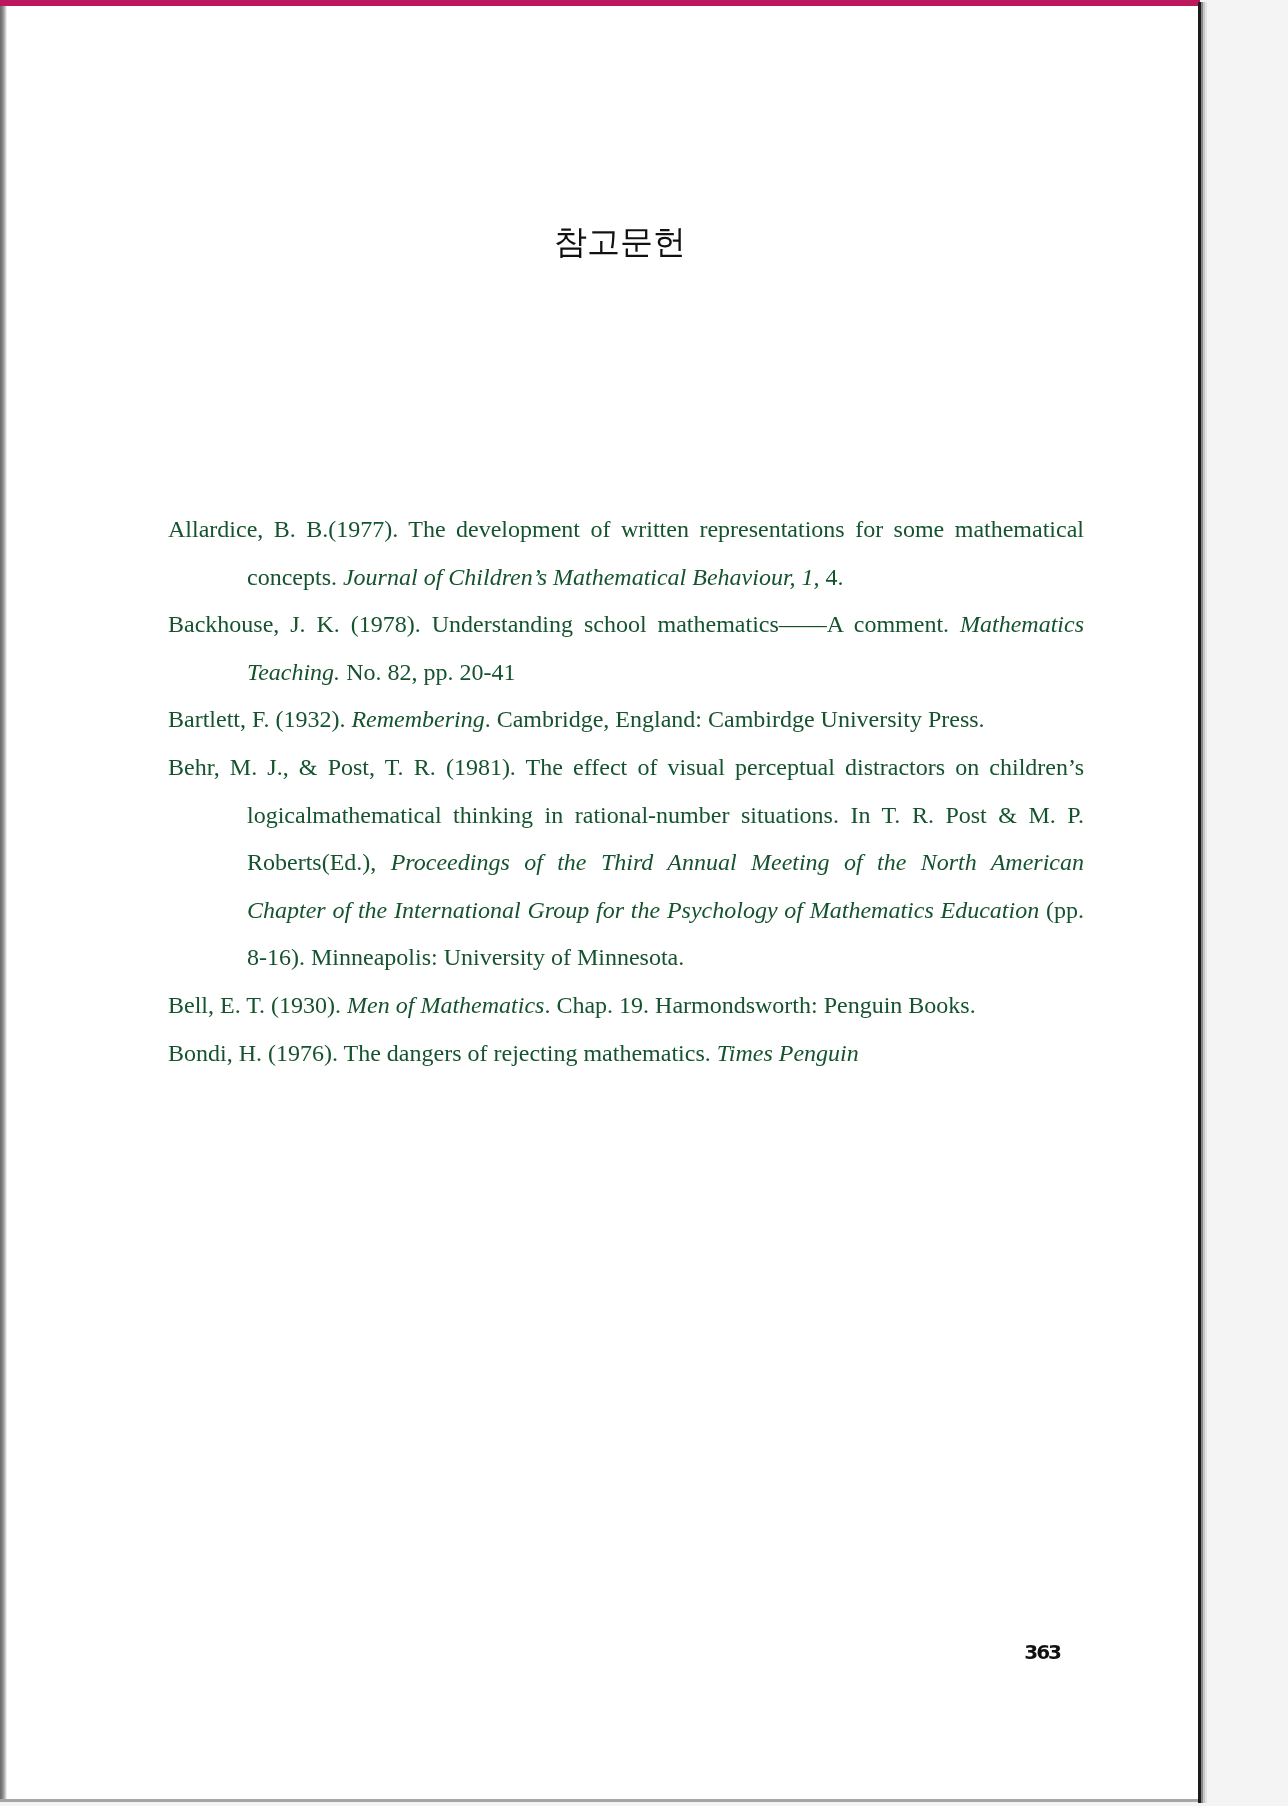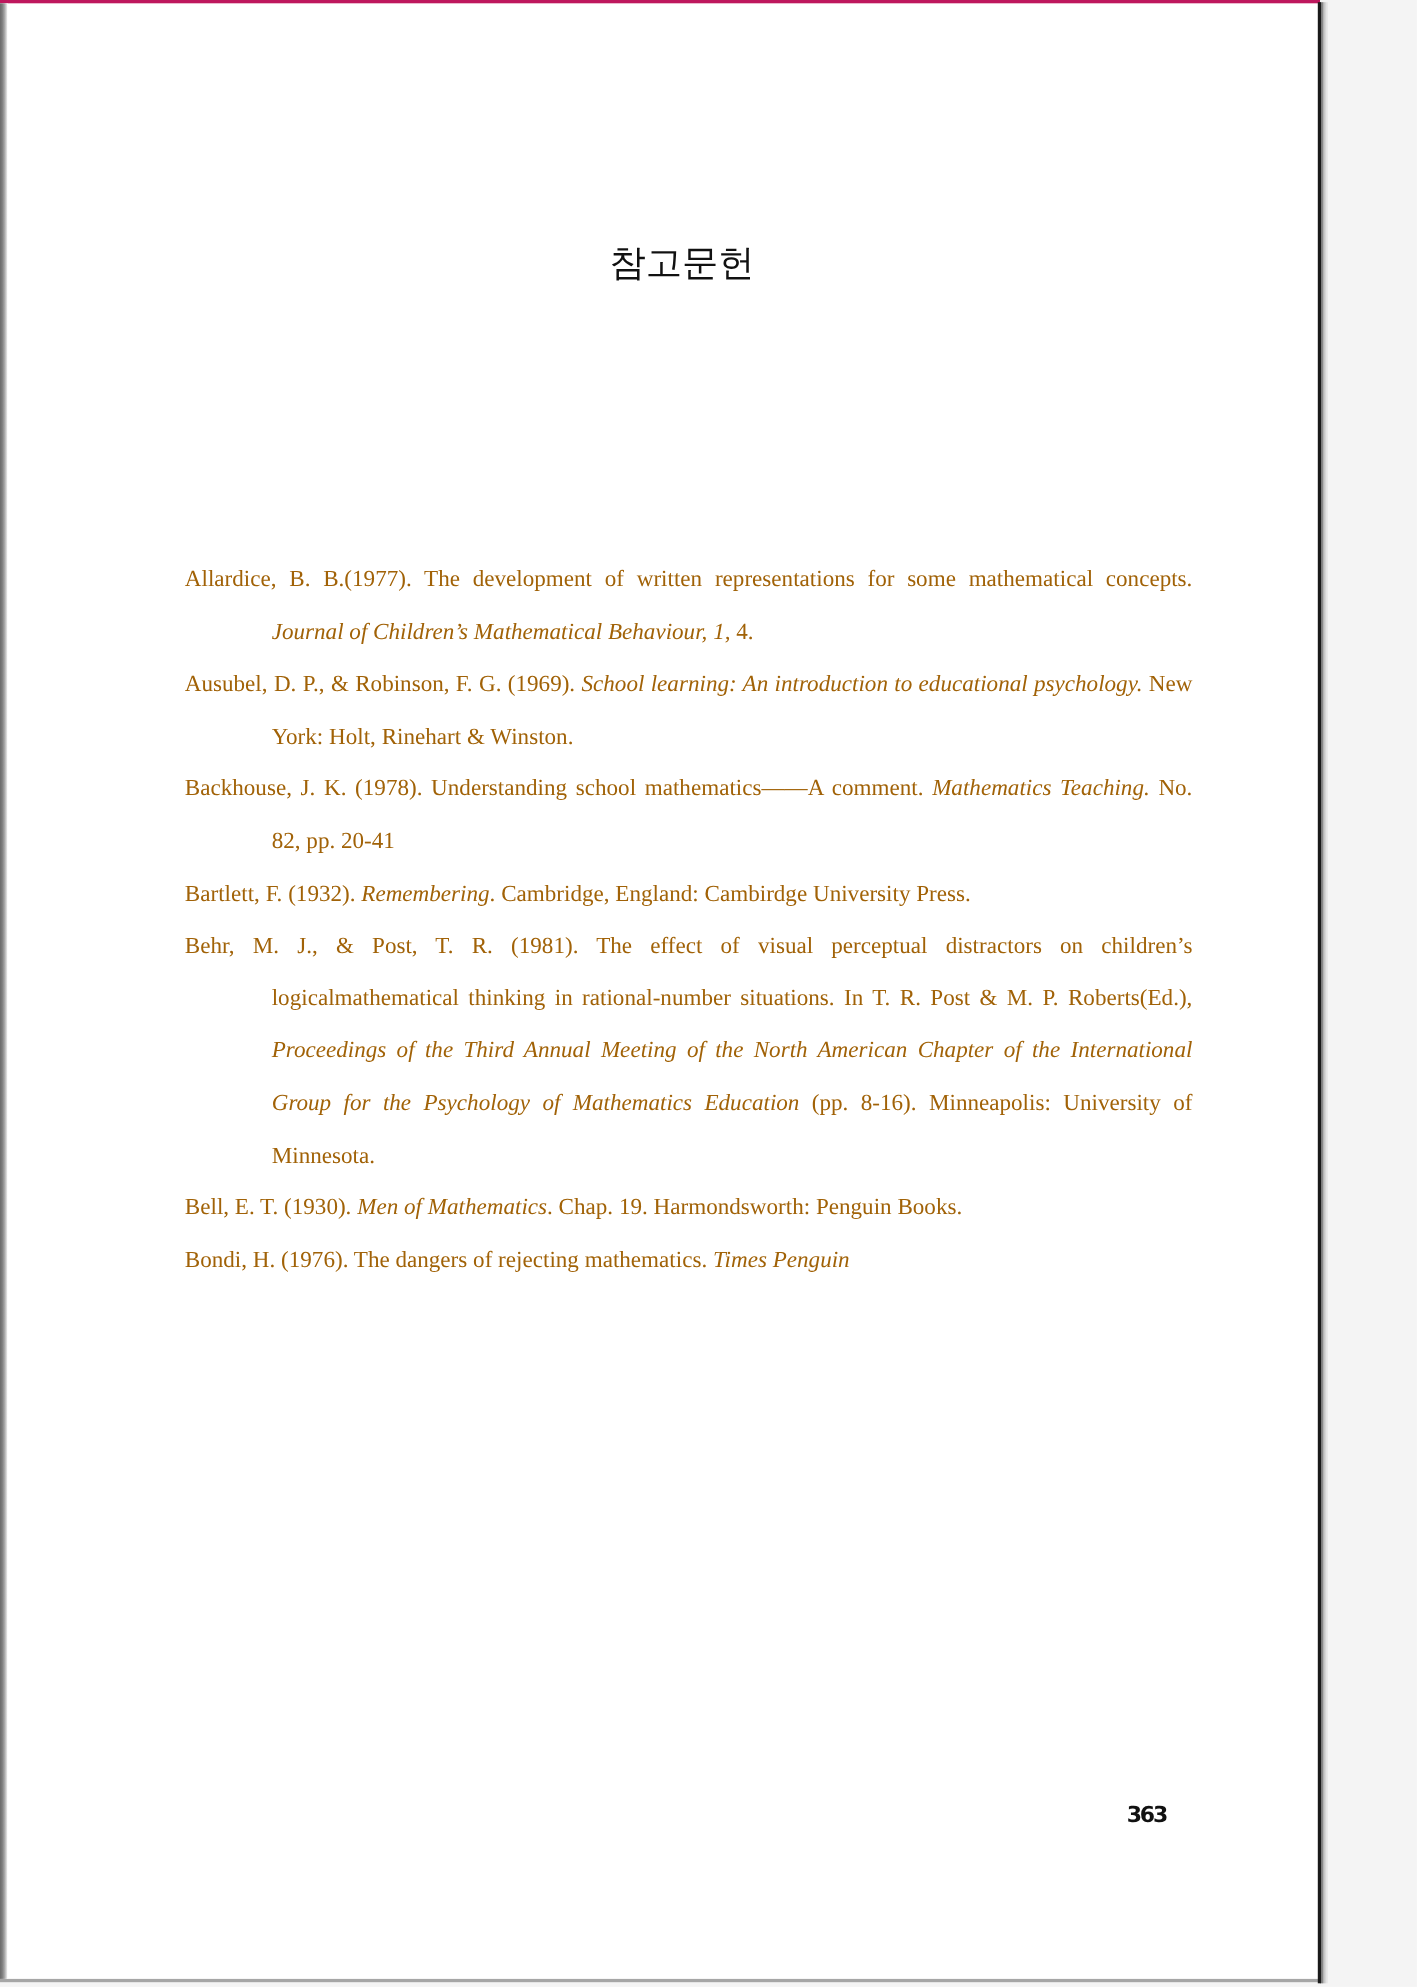--- a/index.html
+++ b/index.html
@@ -16,21 +16,21 @@
       height: 1806px;
       background: #f4f4f4;
     }
     .page {
       position: absolute;
       left: 0;
       top: 0;
       width: 1200px;
       height: 1802px;
       background: #ffffff;
-      border-top: 3px solid #be185d;
+      border-top: 6px solid #be185d;
       border-bottom: 3px solid #a6a6a6;
       box-sizing: border-box;
     }
     .page-left-edge {
       position: absolute;
       left: 0;
       top: 0;
       width: 7px;
       height: 100%;
       background: linear-gradient(to right, #6a6a6a 0px, #7d7d7d 2px, #a4a4a4 4px, #dcdcdc 6px, #ffffff 7px);
@@ -54,23 +54,23 @@
       font-size: 33px;
       color: #111;
       letter-spacing: 0px;
     }
     .refs {
       position: absolute;
       left: 168px;
       top: 500px;
       width: 916px;
       font-family: "Liberation Serif", serif;
-      font-size: 21px;
+      font-size: 24px;
       line-height: 47.6px;
-      color: #a16207;
+      color: #14532d;
       text-align: justify;
     }
     .ref {
       padding-left: 79px;
       text-indent: -79px;
       margin: 0;
     }
     .ref i { font-style: italic; }
     .page-number {
       position: absolute;
@@ -92,23 +92,20 @@
   <div class="page">
     <div class="page-left-edge"></div>
 
     <div class="title">참고문헌</div>
 
     <div class="refs">
       <p class="ref">
         <span>Allardice, B. B.(1977). The development of written representations for some mathematical concepts. </span><i>Journal of Children’s Mathematical Behaviour, 1,</i><span> 4.</span>
       </p>
       <p class="ref">
-        <span>Ausubel, D. P., &amp; Robinson, F. G. (1969). </span><i>School learning: An introduction to educational psychology.</i><span> New York: Holt, Rinehart &amp; Winston.</span>
-      </p>
-      <p class="ref">
         <span>Backhouse, J. K. (1978). Understanding school mathematics——A comment. </span><i>Mathematics Teaching.</i><span> No. 82, pp. 20-41</span>
       </p>
       <p class="ref">
         <span>Bartlett, F. (1932). </span><i>Remembering</i><span>. Cambridge, England: Cambirdge University Press.</span>
       </p>
       <p class="ref">
         <span>Behr, M. J., &amp; Post, T. R. (1981). The effect of visual perceptual distractors on children’s logicalmathematical thinking in rational-number situations. In T. R. Post &amp; M. P. Roberts(Ed.), </span><i>Proceedings of the Third Annual Meeting of the North American Chapter of the International Group for the Psychology of Mathematics Education</i><span> (pp. 8-16). Minneapolis: University of Minnesota.</span>
       </p>
       <p class="ref">
         <span>Bell, E. T. (1930). </span><i>Men of Mathematics</i><span>. Chap. 19. Harmondsworth: Penguin Books.</span>

